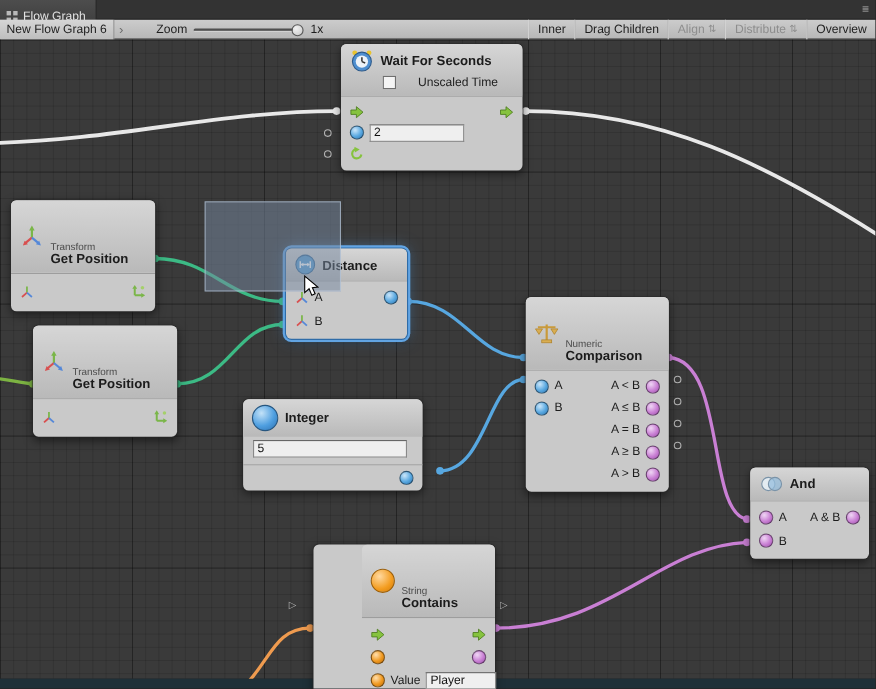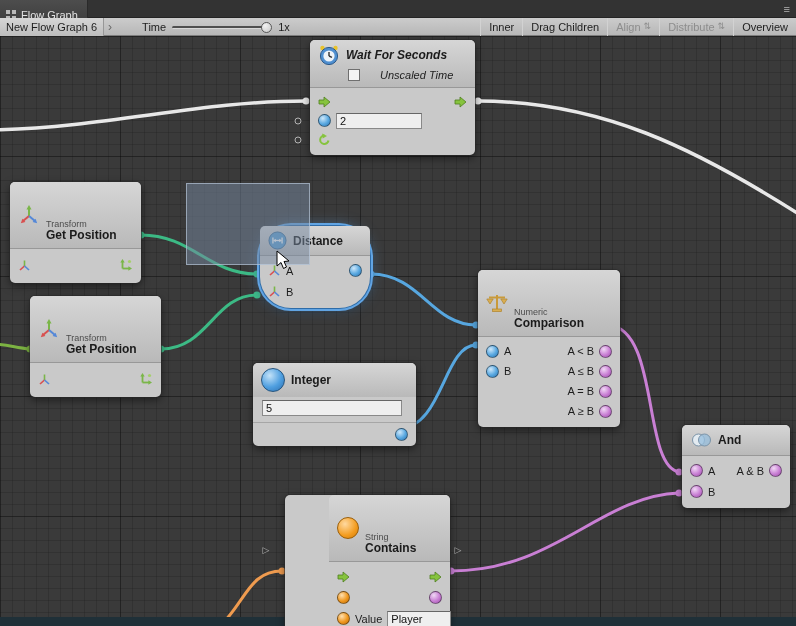--- a/index.html
+++ b/index.html
@@ -46,26 +46,26 @@
 
   .wires{position:absolute;left:0;top:0;z-index:1;}
   .wires path{fill:none;stroke-width:3;stroke-linecap:round;}
   .wires path.flow{stroke-width:3.5;}
 
   
   .node{position:absolute;z-index:3;background:#c9c9c9;border-radius:5px;
         box-shadow:0 0 0 1px rgba(40,40,40,.55),0 3px 9px rgba(0,0,0,.5);
         color:#1d1d1d;}
   .node.selected{box-shadow:0 0 0 1px #2e6ca8,0 0 0 3px rgba(100,170,235,.95),
-                 0 0 14px rgba(100,170,235,.55),0 3px 9px rgba(0,0,0,.5);border-radius:31px;}
+                 0 0 14px rgba(100,170,235,.55),0 3px 9px rgba(0,0,0,.5);}
   .hdr{display:flex;align-items:center;gap:6px;padding:5px 8px;
        background:linear-gradient(#d6d6d6,#b9b9b9);border-bottom:1px solid #989898;
        border-radius:5px 5px 0 0;}
   .hdr-col{border-radius:5px 5px 0 0;background:linear-gradient(#d6d6d6,#b9b9b9);
-           border-bottom:1px solid #989898;font-style:italic;}
+           border-bottom:1px solid #989898;}
   .hdr-col .hrow{display:flex;align-items:center;gap:6px;padding:4px 8px 1px 8px;}
   .hdr-col .hrow2{display:flex;align-items:center;gap:20px;padding:2px 8px 6px 38px;font-size:11px;}
   .hdr-text{display:flex;flex-direction:column;line-height:1.15;}
   .cap{font-size:9px;color:#4c4c4c;margin-top:32px;}
   .ttl{font-size:12px;font-weight:600;color:#1b1b1b;}
   .body{padding:4px 0 6px 0;}
   .row{height:21px;display:flex;align-items:center;gap:5px;padding:0 8px;font-size:11px;}
   .row-s{height:19px;}
   .sp{flex:1;}
   .lbl{color:#1d1d1d;}
@@ -113,21 +113,21 @@
       <span>≡</span>
     </div>
   </div>
 
   <div class="toolbar">
     <div class="breadcrumb">
       <span>New Flow Graph 6</span>
     </div>
     <span class="crumb-sep">›</span>
     <div class="zoom-group">
-      <span>Time</span>
+      <span>Zoom</span>
       <div class="slider">
         <div class="slider-track"></div>
         <div class="slider-knob"></div>
       </div>
       <span>1x</span>
     </div>
     <div class="toolbar-right">
       <div class="tb-sep"></div>
       <div class="tb-btn">
         <span>Inner</span>
@@ -355,35 +355,35 @@
                 <line x1="6.5" y1="7" x2="6.5" y2="1.5" stroke="#7ab648" stroke-width="1.6"></line>
                 <line x1="6.5" y1="7" x2="2" y2="11" stroke="#d85050" stroke-width="1.6"></line>
                 <line x1="6.5" y1="7" x2="11" y2="11" stroke="#5588d8" stroke-width="1.6"></line>
               </svg>
           </span>
           <span class="lbl">B</span>
         </div>
       </div>
     </div>
 
-    <div class="node" style="left:253px;top:327px;width:163px;">
+    <div class="node" style="left:221px;top:327px;width:163px;">
       <div class="hdr" style="border-bottom:none;">
         <span class="ball ball-blue"></span>
         <span class="ttl">Integer</span>
       </div>
       <div style="padding:1px 9px 6px 9px;">
         <input class="field" style="width: 140px;" value="5">
       </div>
       <div class="row portrow-top" style="height:24px;">
         <span class="sp"></span>
         <span class="port p-blue"></span>
       </div>
     </div>
 
-    <div class="node" style="left:478px;top:234px;width:142px;">
+    <div class="node" style="left:478px;top:234px;width:130px;">
       <div class="hdr">
         <span class="icn">
           <svg width="22" height="22" viewBox="0 0 22 22">
               <line x1="11" y1="3" x2="11" y2="17" stroke="#c99a3a" stroke-width="2"></line>
               <line x1="3" y1="5.5" x2="19" y2="5.5" stroke="#c99a3a" stroke-width="2"></line>
               <path d="M0.8,7 H7.2 L4,12 Z" fill="#d9ae52" stroke="#b0842e" stroke-width="0.7"></path>
               <path d="M14.8,7 H21.2 L18,12 Z" fill="#d9ae52" stroke="#b0842e" stroke-width="0.7"></path>
               <rect x="6.5" y="17" width="9" height="2.6" fill="#d9ae52" stroke="#b0842e" stroke-width="0.7"></rect>
             </svg>
         </span>
@@ -410,20 +410,25 @@
         <div class="row row-s" style="height:20px;">
           <span class="sp"></span>
           <span class="lbl">A = B</span>
           <span class="port p-purple"></span>
         </div>
         <div class="row row-s" style="height:20px;">
           <span class="sp"></span>
           <span class="lbl">A ≥ B</span>
           <span class="port p-purple"></span>
         </div>
+        <div class="row row-s" style="height:20px;">
+          <span class="sp"></span>
+          <span class="lbl">A &gt; B</span>
+          <span class="port p-purple"></span>
+        </div>
       </div>
     </div>
 
     <div class="node" style="left:682px;top:389px;width:108px;">
       <div class="hdr">
         <span class="icn">
           <svg width="22" height="20" viewBox="0 0 22 20">
               <circle cx="8.5" cy="10" r="6" fill="rgba(230,238,245,0.9)" stroke="#7a93a8"></circle>
               <circle cx="14.5" cy="10" r="6" fill="rgba(150,190,220,0.75)" stroke="#7a93a8"></circle>
             </svg>

